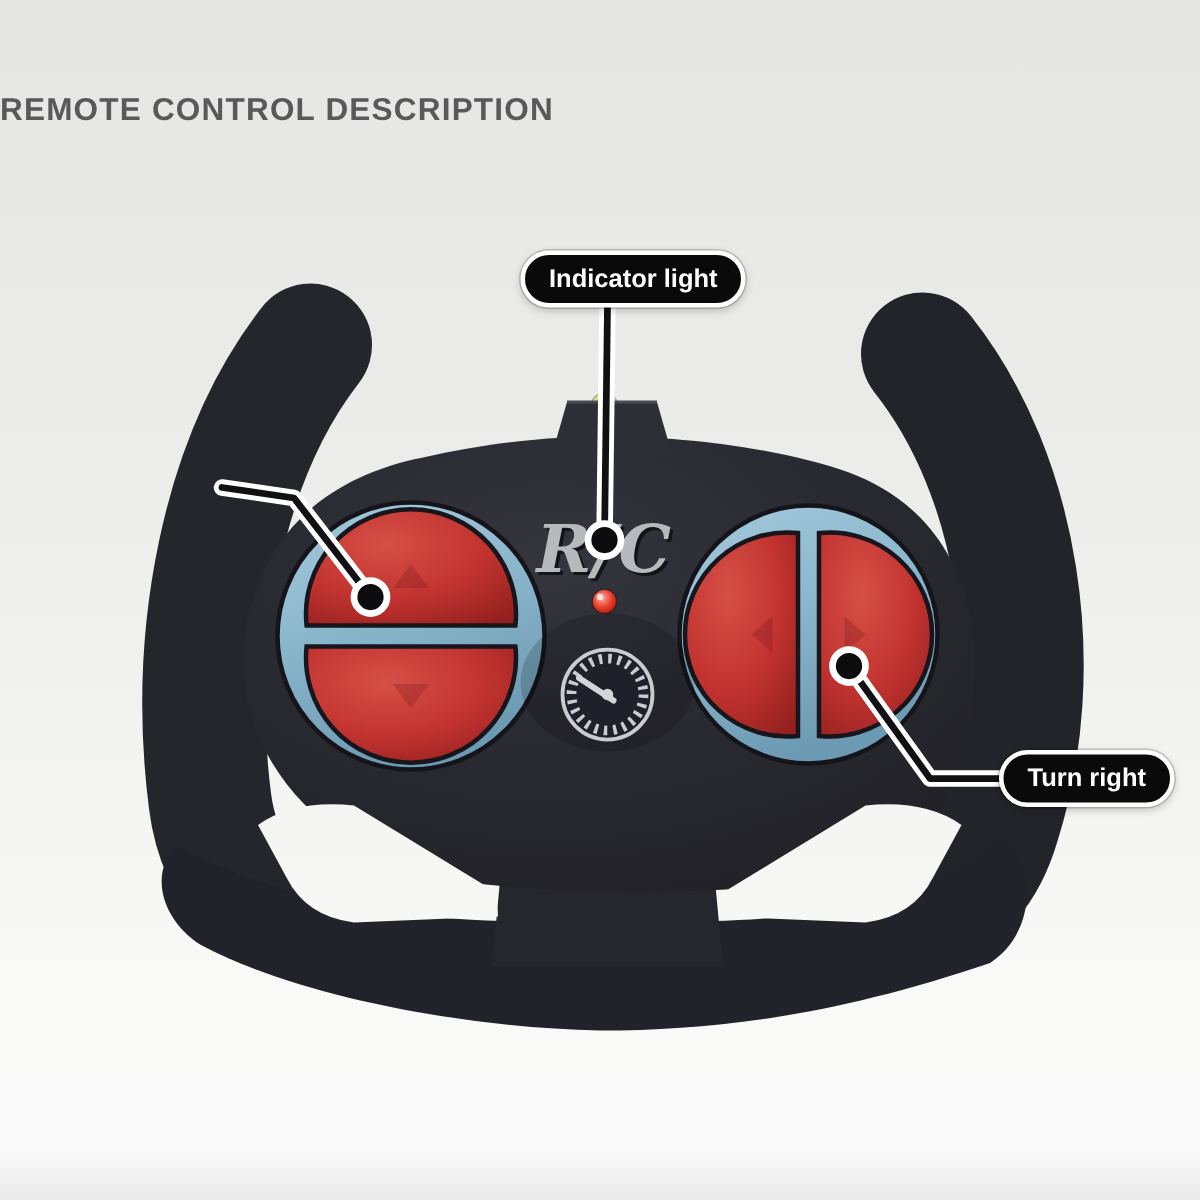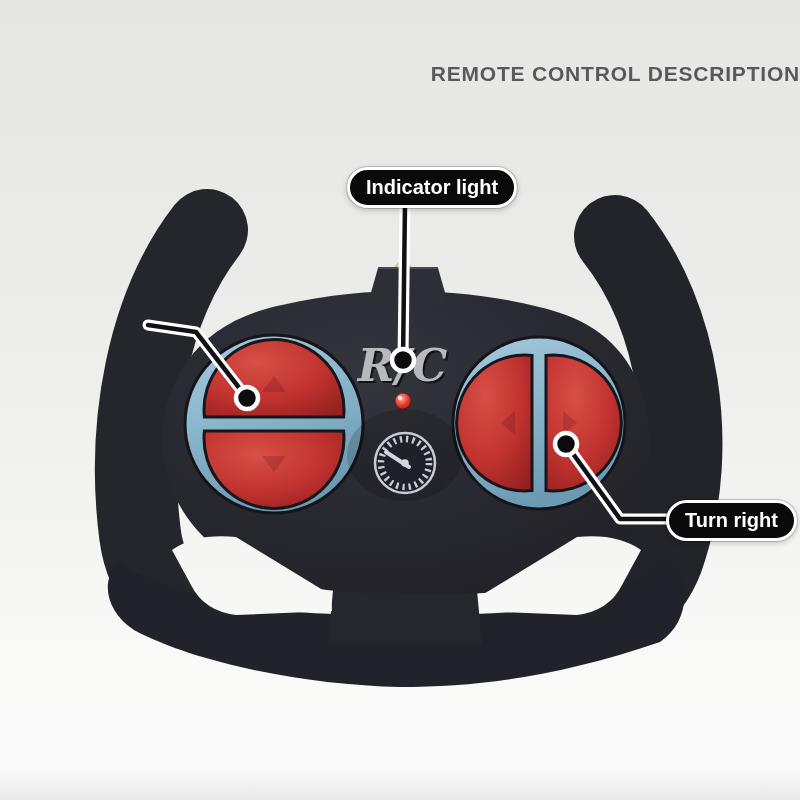--- a/index.html
+++ b/index.html
@@ -7,34 +7,34 @@
     position: relative;
     width: 800px;
     height: 800px;
     overflow: hidden;
     font-family: "Liberation Sans", sans-serif;
   }
   .stage svg { position: absolute; left: 0; top: 0; }
   .page-title {
     position: absolute;
     top: 62px; left: 0; right: 0;
-    text-align: right;
+    text-align: left;
     font-size: 21px;
     font-weight: 700;
     letter-spacing: 0.8px;
     color: #59595b;
   }
   .callout {
     position: absolute;
     background: #0a0a0b;
     color: #ffffff;
     border: 3px solid #ffffff;
     border-radius: 22px;
     padding: 6px 16px;
-    font-size: 20px;
+    font-size: 17px;
     font-weight: 700;
     white-space: nowrap;
     box-shadow: 0 0 0 1px rgba(0,0,0,0.18), 0 2px 6px rgba(0,0,0,0.22);
     z-index: 3;
   }
   .callout-indicator { left: 347px; top: 167px; }
   .callout-forward   { left: 30px;  top: 309px; }
   .callout-turnright { left: 666px; top: 500px; }
 </style>
 </head>

